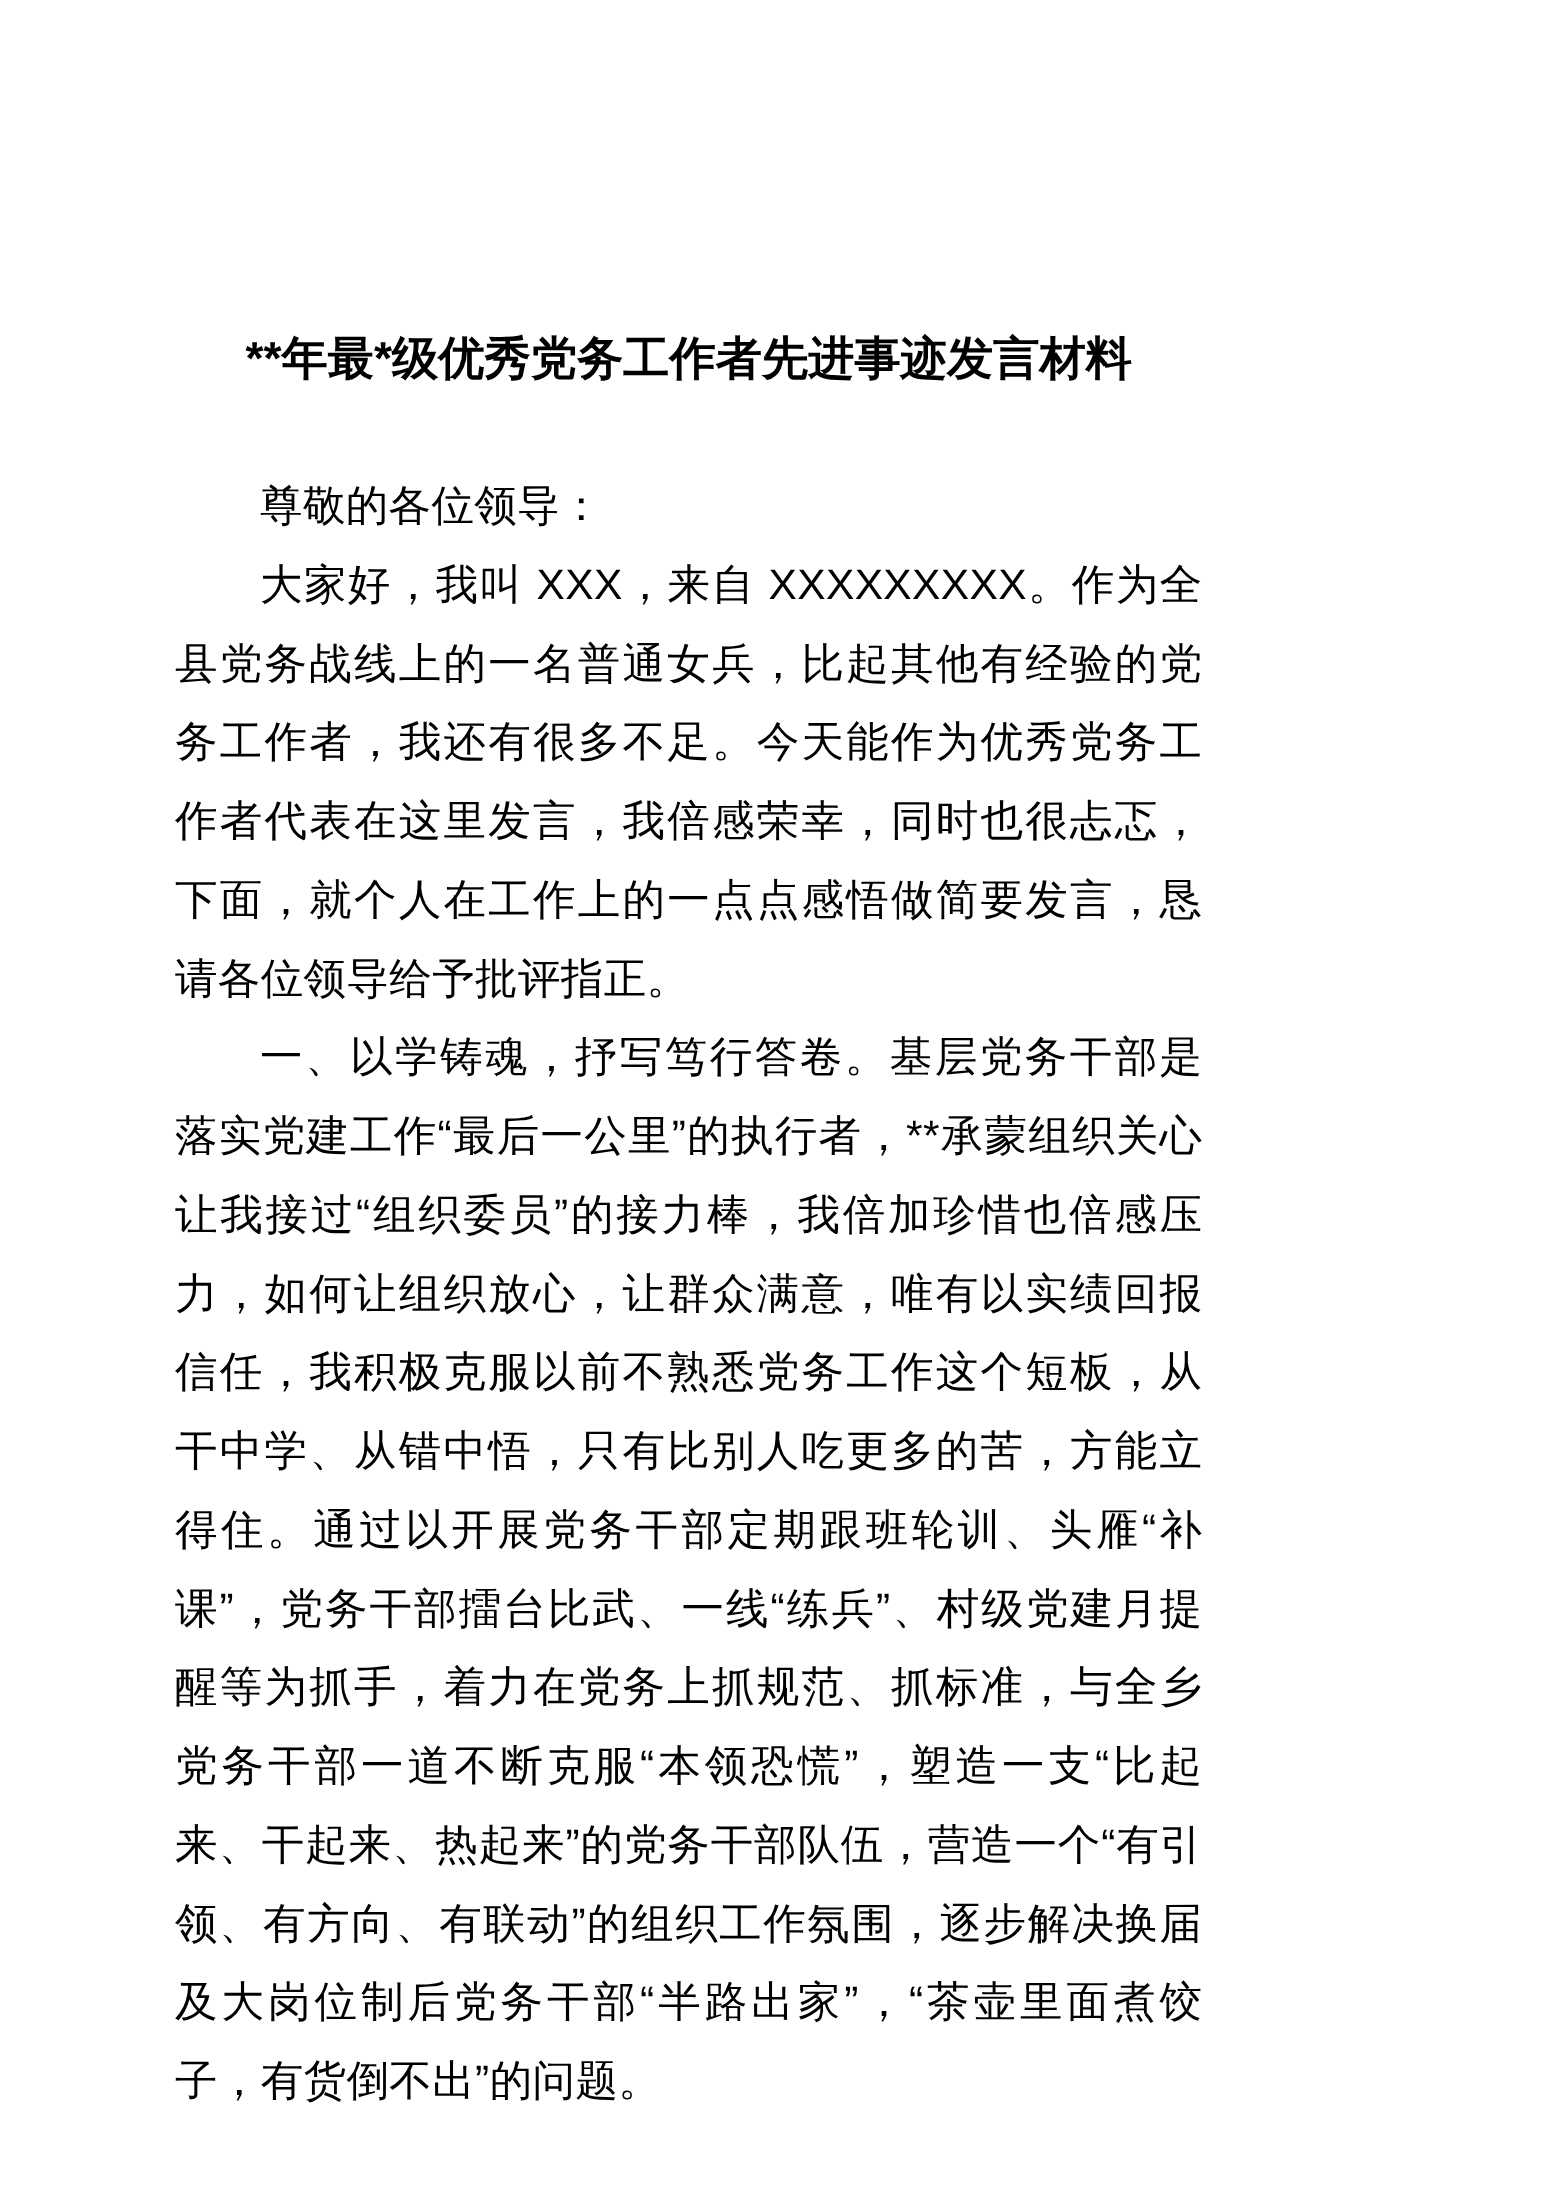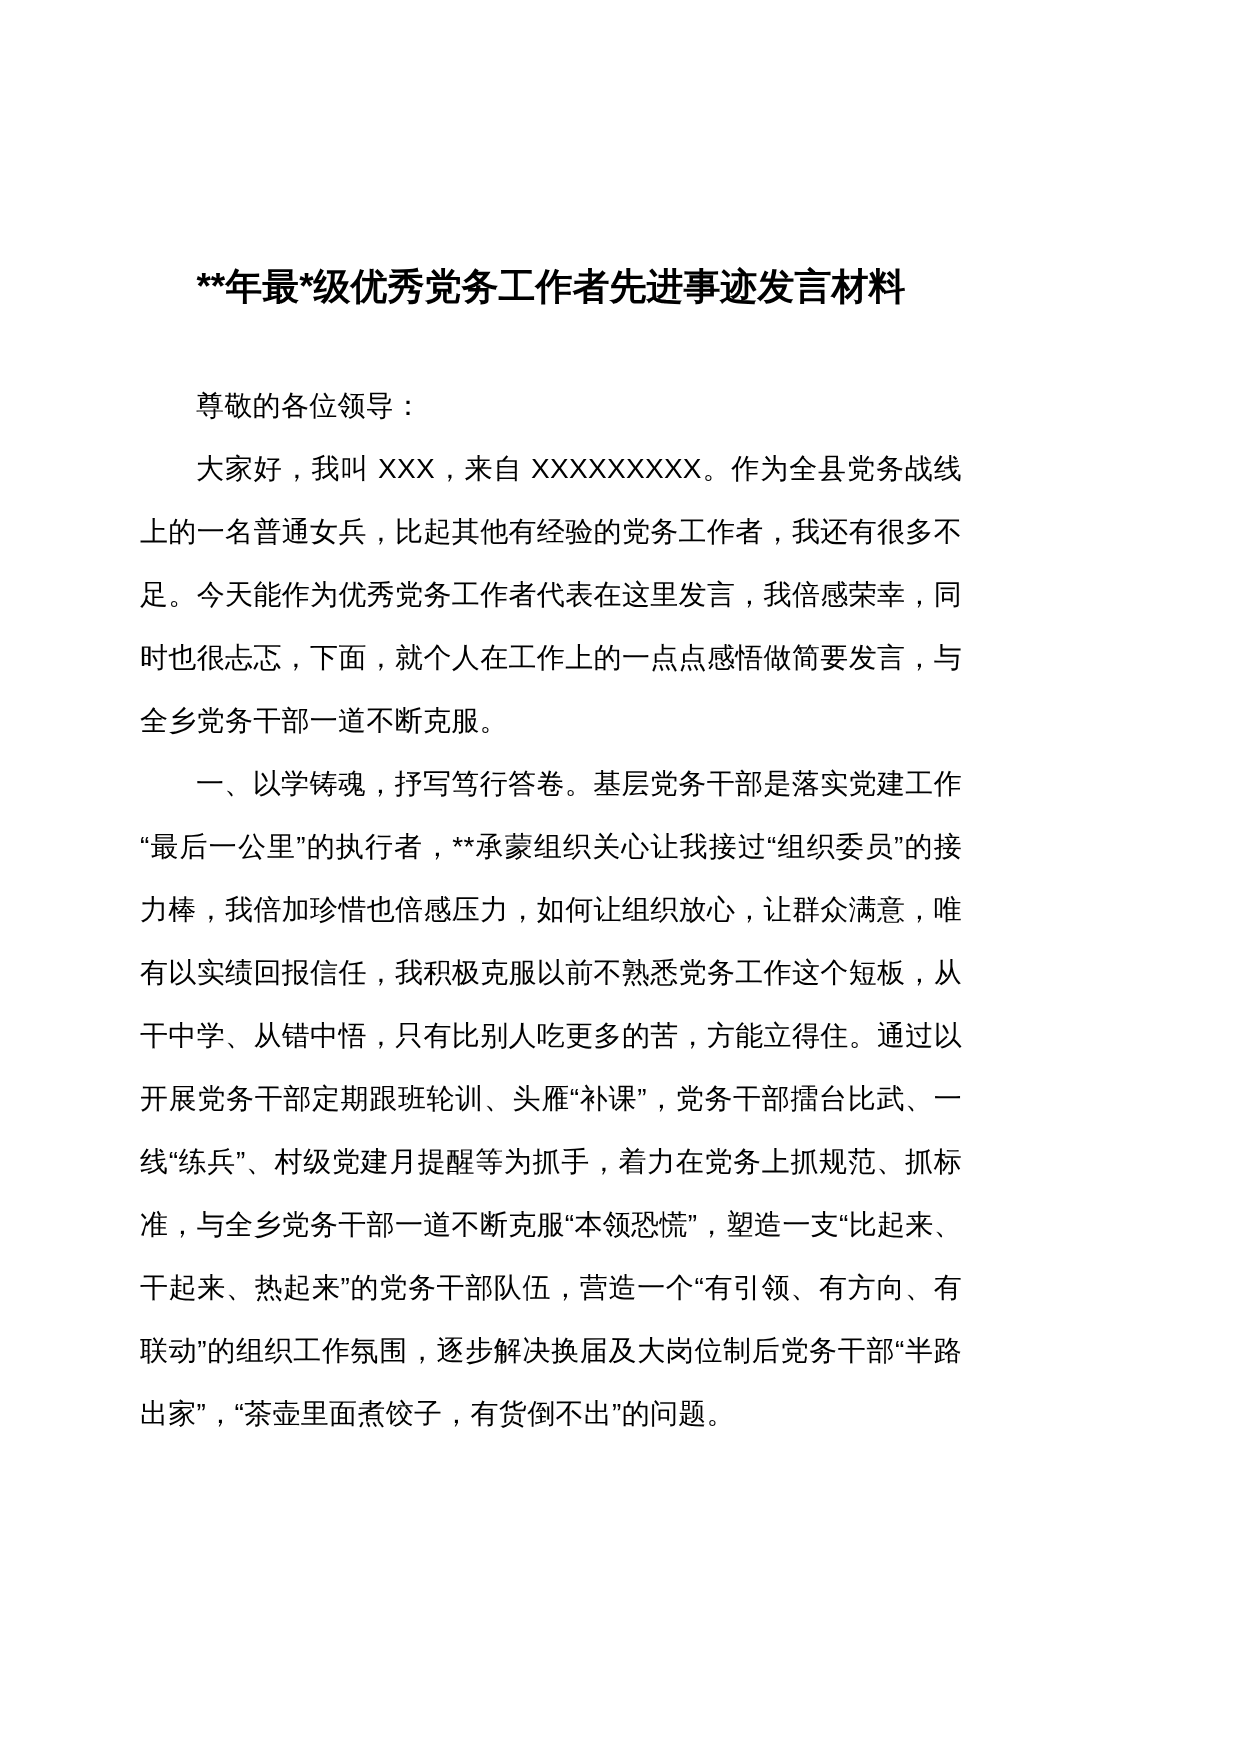--- a/index.html
+++ b/index.html
@@ -25,33 +25,33 @@
     margin: 0 0 56px 0;
     font-size: 37px;
     font-weight: bold;
     line-height: 63px;
     text-align: center;
     white-space: nowrap;
     letter-spacing: 0px;
   }
   .doc-par {
     margin: 0;
-    font-size: 28px;
+    font-size: 34px;
     line-height: 63px;
     text-align: justify;
     text-justify: inter-ideograph;
     text-indent: 2em;
     letter-spacing: 0.3px;
     word-break: normal;
   }
 </style>
 </head>
 <body>
 
 <div class="page">
   <h1 class="doc-title">**年最*级优秀党务工作者先进事迹发言材料</h1>
 
   <p class="doc-par">尊敬的各位领导：</p>
 
-  <p class="doc-par">大家好，我叫 XXX，来自 XXXXXXXXX。作为全县党务战线上的一名普通女兵，比起其他有经验的党务工作者，我还有很多不足。今天能作为优秀党务工作者代表在这里发言，我倍感荣幸，同时也很忐忑，下面，就个人在工作上的一点点感悟做简要发言，与全乡党务干部一道不断克服。</p>
+  <p class="doc-par">大家好，我叫 XXX，来自 XXXXXXXXX。作为全县党务战线上的一名普通女兵，比起其他有经验的党务工作者，我还有很多不足。今天能作为优秀党务工作者代表在这里发言，我倍感荣幸，同时也很忐忑，下面，就个人在工作上的一点点感悟做简要发言，恳请各位领导给予批评指正。</p>
 
   <p class="doc-par">一、以学铸魂，抒写笃行答卷。基层党务干部是落实党建工作“最后一公里”的执行者，**承蒙组织关心让我接过“组织委员”的接力棒，我倍加珍惜也倍感压力，如何让组织放心，让群众满意，唯有以实绩回报信任，我积极克服以前不熟悉党务工作这个短板，从干中学、从错中悟，只有比别人吃更多的苦，方能立得住。通过以开展党务干部定期跟班轮训、头雁“补课”，党务干部擂台比武、一线“练兵”、村级党建月提醒等为抓手，着力在党务上抓规范、抓标准，与全乡党务干部一道不断克服“本领恐慌”，塑造一支“比起来、干起来、热起来”的党务干部队伍，营造一个“有引领、有方向、有联动”的组织工作氛围，逐步解决换届及大岗位制后党务干部“半路出家”，“茶壶里面煮饺子，有货倒不出”的问题。</p>
 </div>
 
 </body></html>

